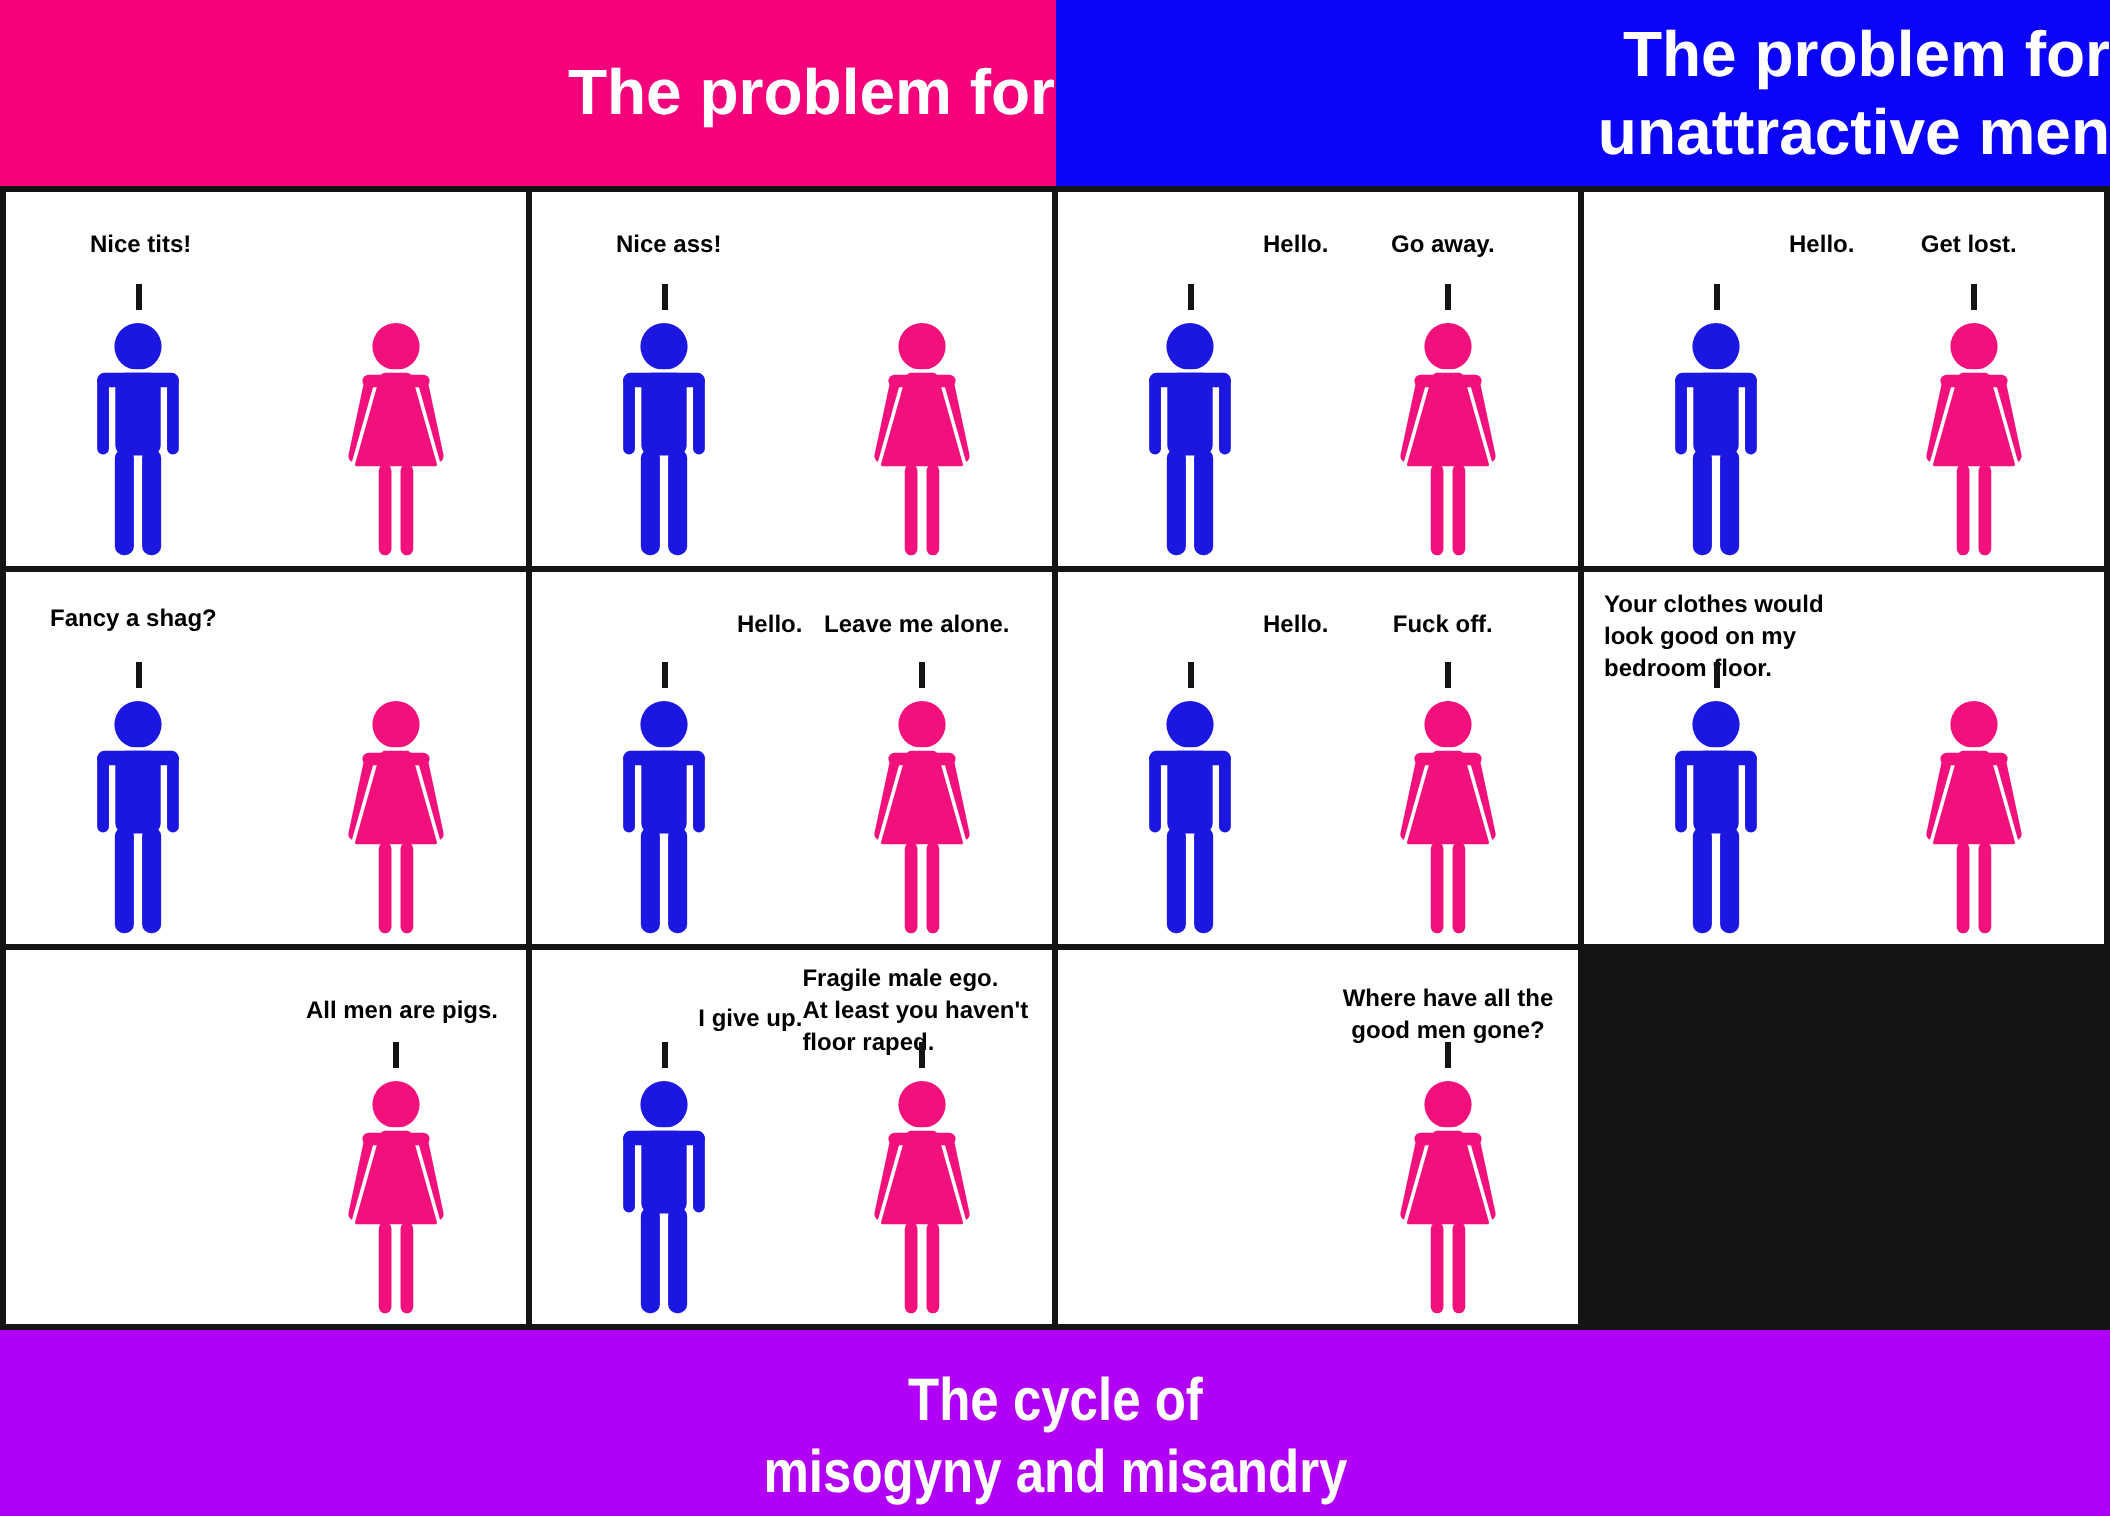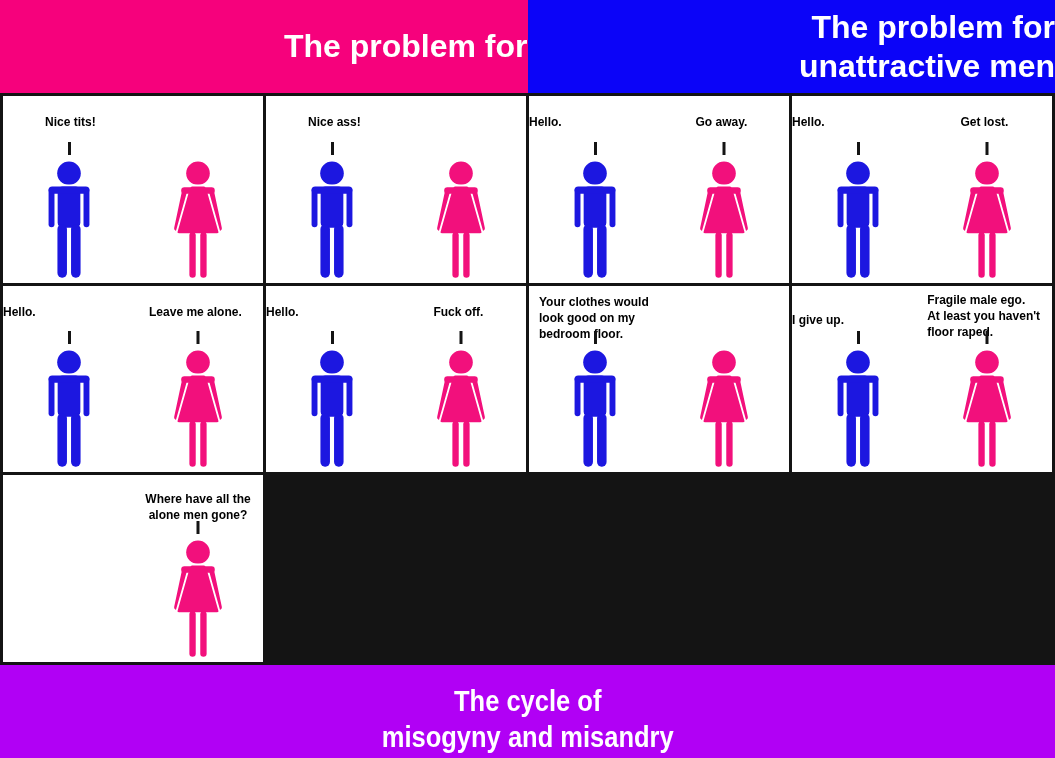--- a/index.html
+++ b/index.html
@@ -25,21 +25,21 @@
   
   .speech{
     position:absolute;font-size:12px;font-weight:bold;color:#000000;
     line-height:16px;white-space:pre-line;
   }
   .sp-l42{left:42px;top:18px;}
   .sp-l22{left:22px;top:15px;}
   .sp-l20{left:20px;top:9px;}
   .sp-l10{left:10px;top:8px;}
   .sp-right{right:14px;top:22px;text-align:right;}
-  .sp-over-m{left:0;width:52%;top:18px;text-align:left;}
+  .sp-over-m{left:0;width:52%;top:18px;text-align:right;}
   .sp-over-m.low{top:26px;}
   .sp-over-f{left:48%;width:52%;top:18px;text-align:center;}
   .sp-f-left{left:52%;top:6px;text-align:left;}
   .sp-over-f-center{left:50%;width:50%;top:16px;text-align:center;}
   
   .slot{position:absolute;bottom:4px;display:flex;flex-direction:column;align-items:center;}
   .slot.male{left:25.5%;transform:translateX(-50%);}
   .slot.female{left:75%;transform:translateX(-50%);}
   .tick{width:3px;height:13px;background:var(--line,#141414);margin-bottom:6px;}
   svg.fig{display:block;}
@@ -153,20 +153,34 @@
           </svg>
       </div>
       <div class="slot female">
         <div class="tick"></div>
         <svg class="fig f">
             <use href="#female-icon"></use>
           </svg>
       </div>
     </section>
 
+    <section class="panel">
+      <div class="speech sp-l22">Fancy a shag?</div>
+      <div class="slot male">
+        <div class="tick"></div>
+        <svg class="fig m">
+            <use href="#male-icon"></use>
+          </svg>
+      </div>
+      <div class="slot female">
+        <svg class="fig f">
+            <use href="#female-icon"></use>
+          </svg>
+      </div>
+    </section>
 
 
     <section class="panel">
       <div class="speech sp-over-m">Hello.</div>
       <div class="speech sp-over-f">Leave me alone.</div>
       <div class="slot male">
         <div class="tick"></div>
         <svg class="fig m">
             <use href="#male-icon"></use>
           </svg>
@@ -206,20 +220,29 @@
             <use href="#male-icon"></use>
           </svg>
       </div>
       <div class="slot female">
         <svg class="fig f">
             <use href="#female-icon"></use>
           </svg>
       </div>
     </section>
 
+    <section class="panel">
+      <div class="speech sp-right">All men are pigs.</div>
+      <div class="slot female">
+        <div class="tick"></div>
+        <svg class="fig f">
+            <use href="#female-icon"></use>
+          </svg>
+      </div>
+    </section>
 
     <section class="panel">
       <div class="speech sp-over-m low">I give up.</div>
       <div class="speech sp-f-left">Fragile male ego.
 At least you haven't
 floor raped.</div>
       <div class="slot male">
         <div class="tick"></div>
         <svg class="fig m">
             <use href="#male-icon"></use>
@@ -228,21 +251,21 @@
       <div class="slot female">
         <div class="tick"></div>
         <svg class="fig f">
             <use href="#female-icon"></use>
           </svg>
       </div>
     </section>
 
     <section class="panel">
       <div class="speech sp-over-f-center">Where have all the
-alone men gone?</div>
+good men gone?</div>
       <div class="slot female">
         <div class="tick"></div>
         <svg class="fig f">
             <use href="#female-icon"></use>
           </svg>
       </div>
     </section>
 
   </main>
 

